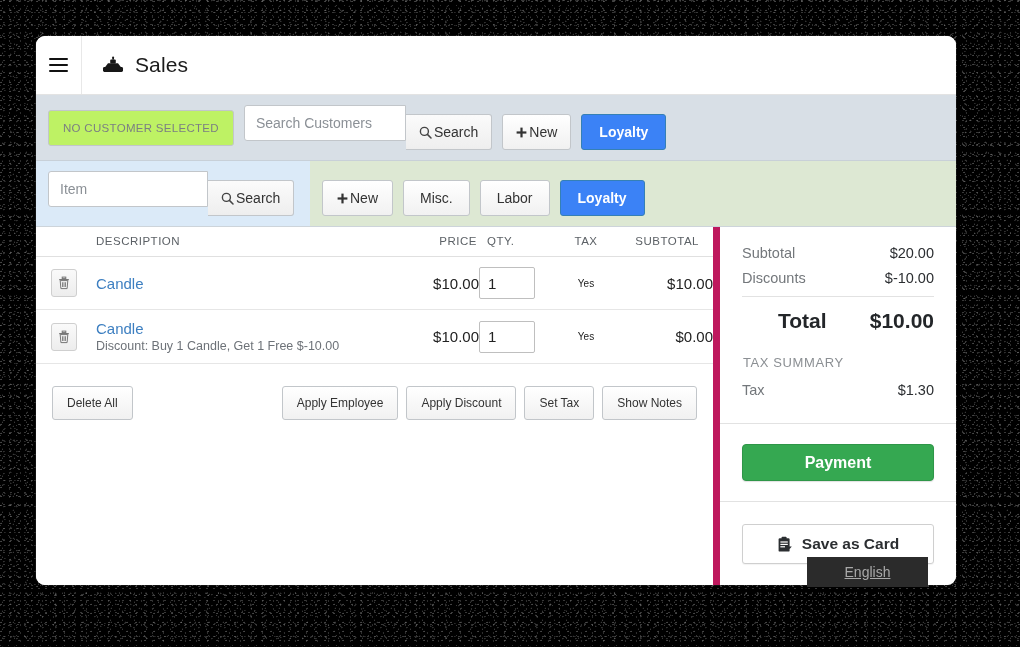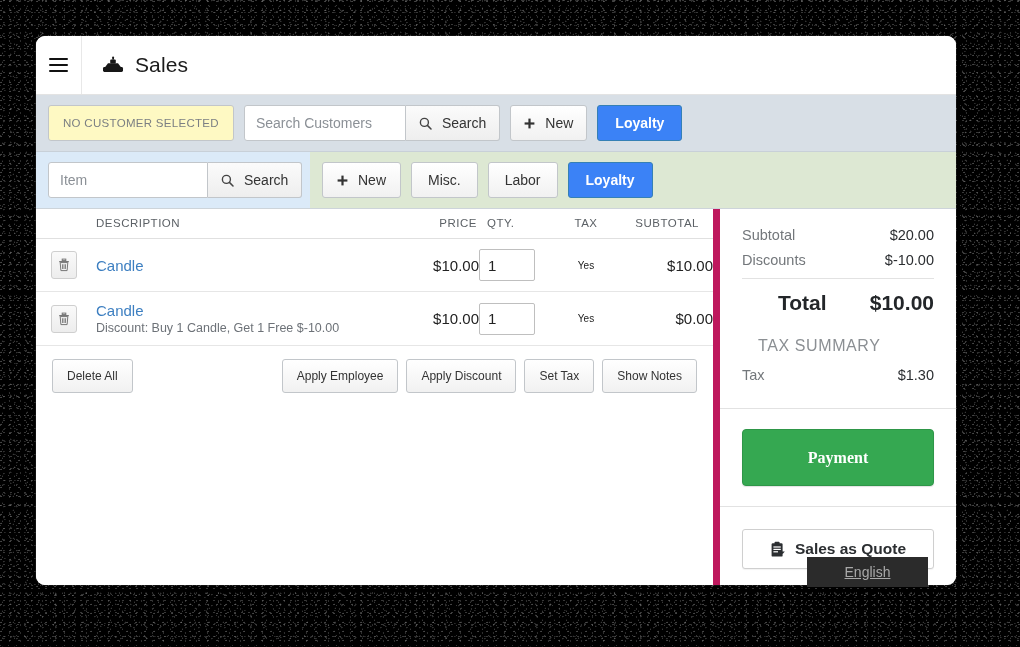--- a/index.html
+++ b/index.html
@@ -61,36 +61,36 @@
   .brand-title { font-size: 21px; color: #1b1b1b; font-weight: 400; letter-spacing: .1px; }
 
   
   .customer-bar {
     background: #d8dfe6;
     padding: 10px 12px;
     display: flex; align-items: center; gap: 0;
     border-bottom: 1px solid #c8d0d8;
   }
   .tag-box {
-    background: #fef9c3; border: 1px solid #c2c6ca;
+    background: #bef264; border: 1px solid #c2c6ca;
     height: 36px; display: flex; align-items: center; padding: 16px 14px;
     font-size: 11.5px; color: #7b7f83; letter-spacing: .3px;
     border-radius: 3px; white-space: nowrap;
   }
   .inp {
     background: #fff; border: 1px solid #c2c6ca; height: 36px;
     font-size: 14px; color: #3c4043; padding: 0 11px; border-radius: 3px 0 0 3px;
     outline: none; font-family: "Liberation Sans", sans-serif;
   }
   .inp::placeholder { color: #8b9096; }
   .btn {
     height: 36px; border: 1px solid #c2c6ca; background: linear-gradient(#fff,#f1f1f1);
     font-size: 14px; color: #333; padding: 0 13px; border-radius: 3px; cursor: pointer;
-    display: inline-flex; align-items: center; justify-content: center; gap: 10px;
-    font-family: "Liberation Sans", sans-serif; white-space: nowrap;
+    display: inline-flex; align-items: center; justify-content: center; gap: 2px;
+    font-family: "Liberation Sans", sans-serif; white-space: nowrap; margin-top: 9px;
   }
   .btn.attached { border-radius: 0 3px 3px 0; border-left: none; background: linear-gradient(#fbfbfb,#eeeeee); }
   .btn.primary { background: #3b82f6; border-color: #3580b5; color: #fff; font-weight: 700; }
   .search-group { display: flex; margin-left: 10px; }
   .ml10 { margin-left: 10px; }
 
   
   .item-bar { display: flex; border-bottom: 1px solid #cdd4da; }
   .item-left { background: #dbeaf8; padding: 10px 12px; width: 274px; display: flex; }
   .item-right { background: #dde8d3; padding: 10px 12px; flex: 1; display: flex; gap: 10px; }
@@ -136,27 +136,27 @@
 
   
   .totals-col { flex: 1; display: flex; flex-direction: column; background: #fff; }
   .tot-block { padding: 18px 22px 16px 22px; }
   .tot-row { display: flex; justify-content: space-between; align-items: baseline; margin-bottom: 9px; }
   .tot-row .lbl { font-size: 14.5px; color: #73777b; }
   .tot-row .val { font-size: 14.5px; color: #2b2e31; }
   .tot-sep { border-top: 1px solid #e2e2e2; margin: 10px 0 12px; }
   .tot-row.big .lbl { font-size: 21px; color: #232629; font-weight: 700; margin-left: 36px; }
   .tot-row.big .val { font-size: 21px; color: #232629; font-weight: 700; }
-  .tax-head { font-size: 16px; color: #8b8f93; letter-spacing: .6px; margin: 22px 16px 12px; }
+  .tax-head { font-size: 13px; color: #8b8f93; letter-spacing: .6px; margin: 22px 1px 12px; }
   .panel-sep { border-top: 1px solid #e2e2e2; }
   .pay-block { padding: 20px 22px; }
   .btn-payment {
-    width: 100%; height: 57px; background: #35a851; border: 1px solid #2e9648;
+    width: 100%; height: 37px; background: #35a851; border: 1px solid #2e9648;
     color: #fff; font-size: 16px; font-weight: 700; border-radius: 4px; cursor: pointer;
-    font-family: Liberation Serif, serif;
+    font-family: Liberation Sans, sans-serif;
     box-shadow: 0 1px 1px rgba(0,0,0,.12);
     text-align: center;
   }
   .quote-block { padding: 22px 22px 0; }
   .btn-wide {
     width: 100%; height: 40px; background: #fff; border: 1px solid #cfcfcf;
     border-radius: 3px; font-size: 15.5px; color: #2b2e31; font-weight: 700; cursor: pointer;
     display: flex; align-items: center; justify-content: center; gap: 9px;
     font-family: "Liberation Sans", sans-serif;
     box-shadow: 0 1px 1px rgba(0,0,0,.05);
@@ -368,21 +368,21 @@
             <span>
               <svg width="16" height="17" viewBox="0 0 16 17">
                 <rect x="1.6" y="2.2" width="11" height="13.4" rx="1.2" fill="#2b2e31"></rect>
                 <rect x="4.6" y="0.7" width="5" height="2.8" rx="0.8" fill="#2b2e31"></rect>
                 <rect x="3.4" y="5.4" width="7.4" height="1.2" fill="#fff"></rect>
                 <rect x="3.4" y="7.8" width="7.4" height="1.2" fill="#fff"></rect>
                 <rect x="3.4" y="10.2" width="4.6" height="1.2" fill="#fff"></rect>
                 <path d="M10.4 10.4 l4.4 0 l-2.2 2.6 z" fill="#2b2e31"></path>
               </svg>
             </span>
-            <span>Sales as Quote</span>
+            <span>Save as Card</span>
           </button>
         </div>
 
         <div class="cancel-block">
           <button class="btn-wide">Cancel Sale</button>
         </div>
       </div>
     </div>
   </div>
 

